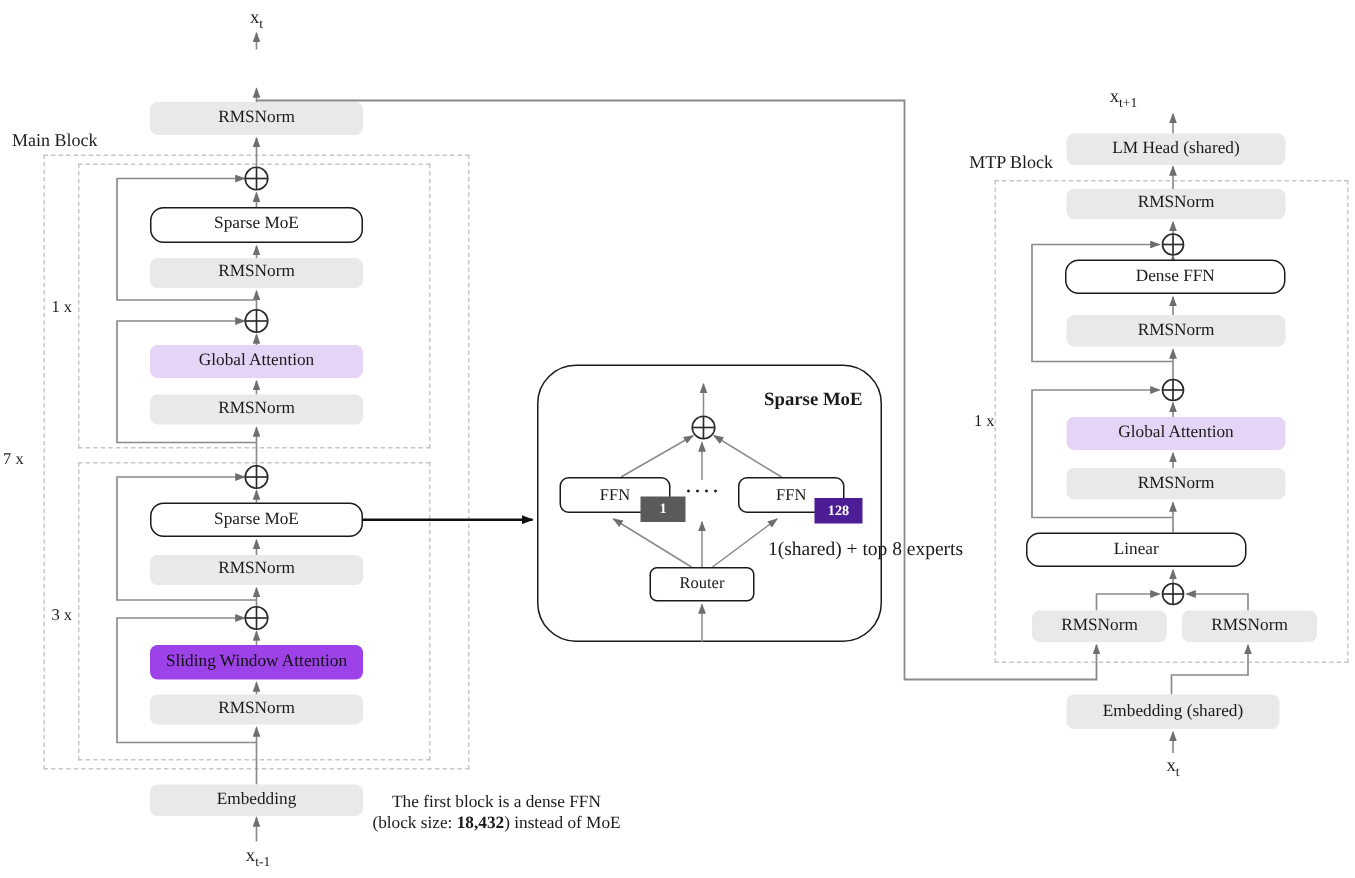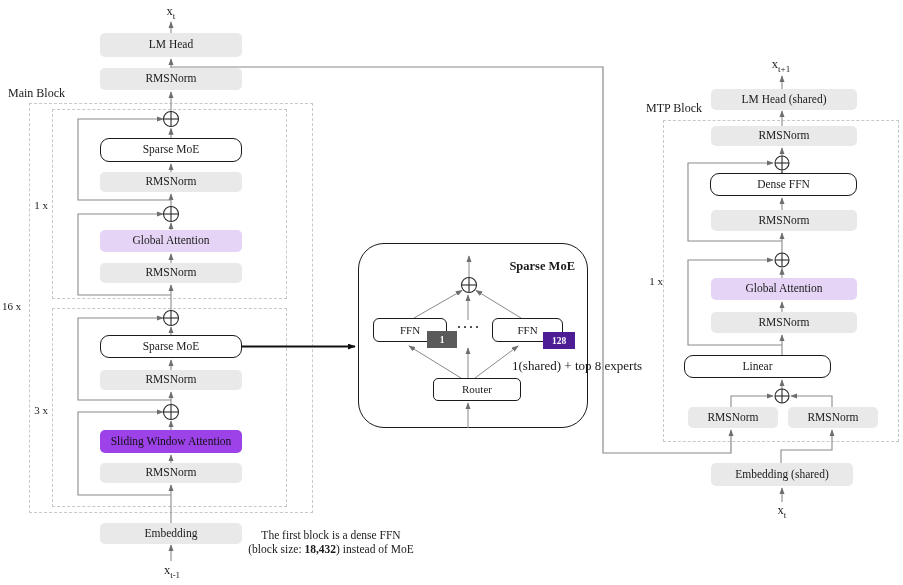--- a/index.html
+++ b/index.html
@@ -153,44 +153,41 @@
         </g>
       <g>
           <circle cx="782" cy="396" r="7" fill="#fff"></circle>
           <line x1="775" y1="396" x2="789" y2="396"></line>
           <line x1="782" y1="389" x2="782" y2="403"></line>
         </g>
     </g>
   </svg>
 
   <div class="io" style="left:150px;top:4px;width:42px;"><span>x</span><sub>t</sub></div>
-  <div class="box gray" style="left:100px;top:33px;width:142px;height:24px;">
-      <span>LM Head</span>
-    </div>
   <div class="box gray" style="left:100px;top:68px;width:142px;height:22px;">
       <span>RMSNorm</span>
     </div>
   <div class="lbl" style="left:8px;top:86px;">Main Block</div>
 
   <div class="box outlined" style="left:100px;top:138px;width:142px;height:24px;">
       <span>Sparse MoE</span>
     </div>
   <div class="box gray" style="left:100px;top:172px;width:142px;height:20px;">
       <span>RMSNorm</span>
     </div>
 
   <div class="repeat" style="left:30px;top:199px;width:18px;text-align:right;">1 x</div>
   <div class="box lavender" style="left:100px;top:230px;width:142px;height:22px;">
       <span>Global Attention</span>
     </div>
   <div class="box gray" style="left:100px;top:263px;width:142px;height:20px;">
       <span>RMSNorm</span>
     </div>
 
-  <div class="repeat" style="left:2px;top:300px;width:22px;text-align:left;">16 x</div>
+  <div class="repeat" style="left:2px;top:300px;width:22px;text-align:left;">7 x</div>
 
   <div class="box outlined" style="left:100px;top:335px;width:142px;height:23px;">
       <span>Sparse MoE</span>
     </div>
   <div class="box gray" style="left:100px;top:370px;width:142px;height:20px;">
       <span>RMSNorm</span>
     </div>
 
   <div class="repeat" style="left:30px;top:404px;width:18px;text-align:right;">3 x</div>
   <div class="box brightpurple" style="left:100px;top:430px;width:142px;height:23px;">
@@ -214,25 +211,25 @@
   <div class="box outlined-sm" style="left:373px;top:318px;width:74px;height:24px;">
       <span>FFN</span>
     </div>
   <div class="badge" style="left:427px;top:331px;width:30px;height:17px;background:#5a5a5a;">1</div>
   <div class="dots" style="left:449px;top:320px;width:40px;">····</div>
   <div class="box outlined-sm" style="left:492px;top:318px;width:71px;height:24px;">
       <span>FFN</span>
     </div>
   <div class="badge" style="left:543px;top:332px;width:32px;height:17px;background:#4c1d95;">128</div>
   <div class="note" style="left:512px;top:358px;">1(shared) + top 8 experts</div>
-  <div class="box outlined-sm" style="left:433px;top:378px;width:88px;height:23px;border-radius:5px;">
+  <div class="box outlined-sm" style="left:433px;top:378px;width:70px;height:23px;border-radius:5px;">
       <span>Router</span>
     </div>
 
-  <div class="io" style="left:758px;top:57px;width:46px;"><span>x</span><sub>t+1</sub></div>
+  <div class="io" style="left:726px;top:57px;width:46px;"><span>x</span><sub>t+1</sub></div>
   <div class="box gray" style="left:711px;top:89px;width:146px;height:21px;">
       <span>LM Head (shared)</span>
     </div>
   <div class="lbl" style="left:638px;top:101px;width:64px;text-align:right;">MTP Block</div>
 
   <div class="box gray" style="left:711px;top:126px;width:146px;height:20px;">
       <span>RMSNorm</span>
     </div>
   <div class="box outlined" style="left:710px;top:173px;width:147px;height:23px;">
       <span>Dense FFN</span>

